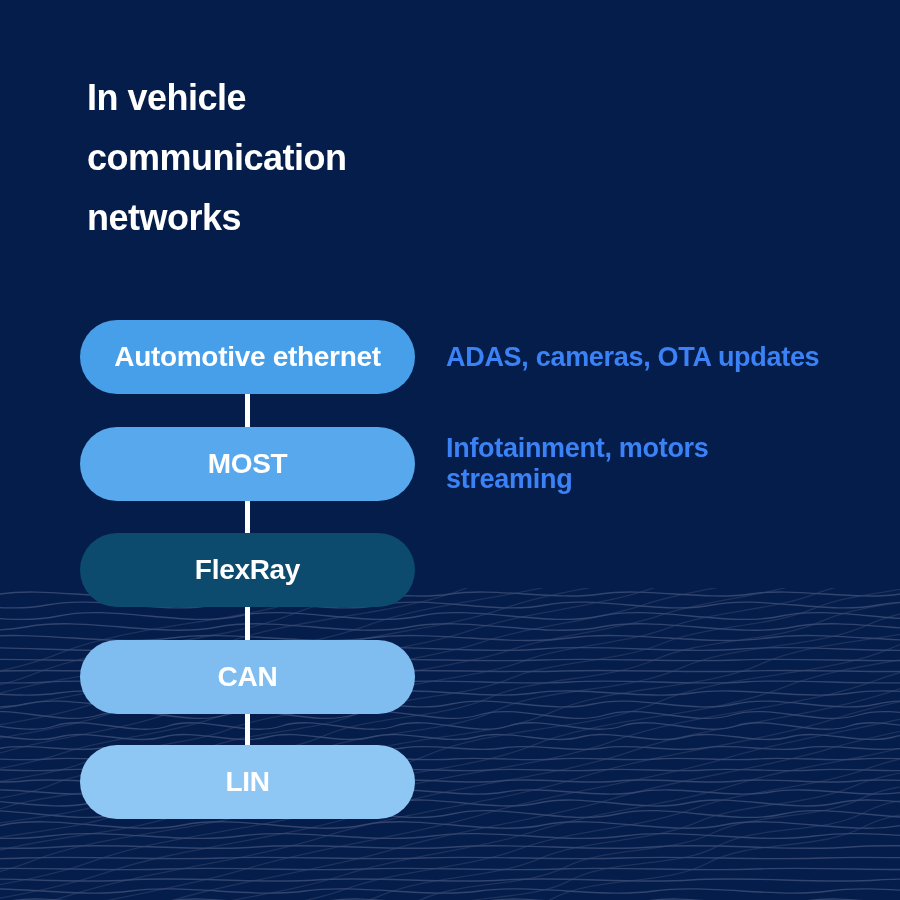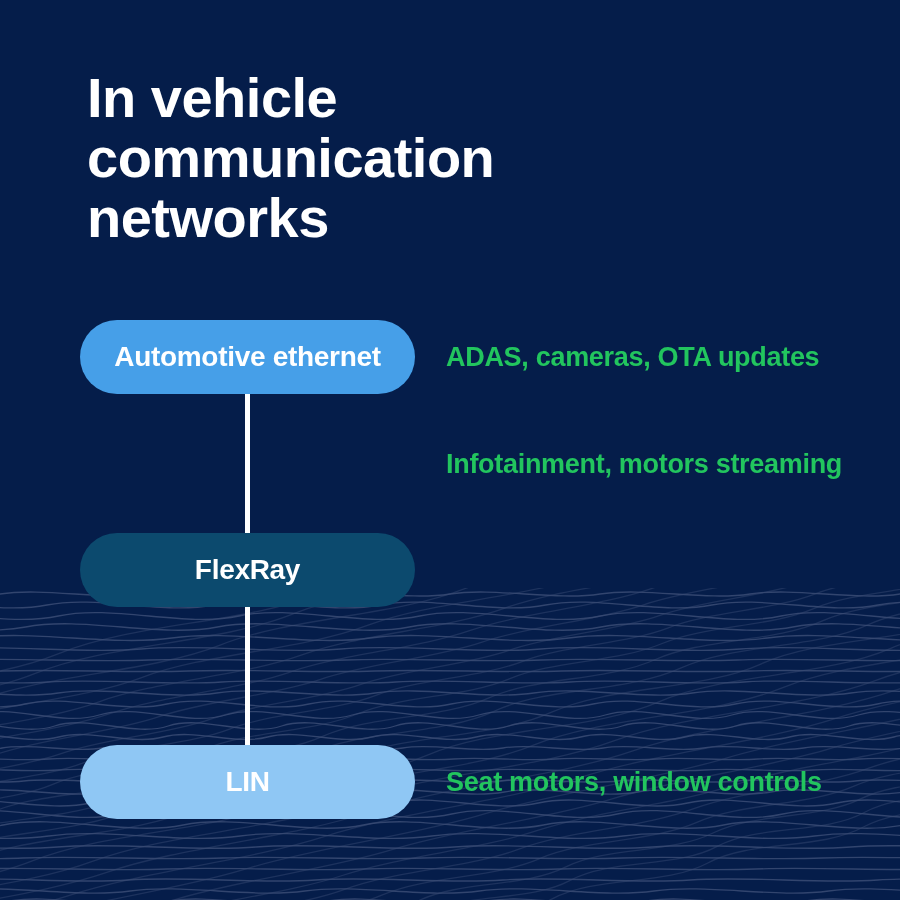--- a/index.html
+++ b/index.html
@@ -19,40 +19,39 @@
     left:0; top:588;
     top:588px;
     width:900px;
     height:312px;
   }
   .title{
     position:absolute;
     left:87px;
     top:68px;
     color:#ffffff;
-    font-size:56px;
+    font-size:36px;
     line-height:60px;
     font-weight:700;
     letter-spacing:-0.5px;
     white-space:pre-line;
   }
   .connector{
     position:absolute;
     left:245px;
     top:356px;
     width:5px;
     height:428px;
     background:#ffffff;
   }
   .row{
     position:absolute;
     left:0;
     width:832px;
     height:74px;
-    padding-left:48px;
   }
   .pill{
     position:absolute;
     left:80px;
     top:0;
     width:335px;
     height:74px;
     border-radius:37px;
     display:flex;
     align-items:center;
@@ -62,21 +61,21 @@
     font-weight:700;
     letter-spacing:-0.3px;
   }
   .desc{
     position:absolute;
     left:446px;
     top:0;
     height:74px;
     display:flex;
     align-items:center;
-    color:#22c55e;
+    color:#3b82f6;
     font-size:27px;
     line-height:31px;
     font-weight:700;
     letter-spacing:-0.3px;
     white-space:pre-line;
   }
 </style>
 </head>
 <body>
 
@@ -151,32 +150,37 @@
   <div class="connector"></div>
 
   <div class="row" style="top:320px">
     <div class="pill" style="background: rgb(70, 159, 232);">
       <span>Automotive ethernet</span>
     </div>
     <div class="desc">ADAS, cameras, OTA updates</div>
   </div>
 
   <div class="row" style="top:427px">
+    <div class="pill" style="background: rgb(87, 168, 236);">
+      <span>MOST</span>
+    </div>
     <div class="desc">Infotainment, motors streaming</div>
   </div>
 
   <div class="row" style="top:533px">
     <div class="pill" style="background: #0c4a6e;">
       <span>FlexRay</span>
     </div>
   </div>
 
   <div class="row" style="top:640px">
+    <div class="pill" style="background: rgb(127, 189, 241);">
+      <span>CAN</span>
+    </div>
   </div>
 
   <div class="row" style="top:745px">
     <div class="pill" style="background: rgb(143, 199, 244);">
       <span>LIN</span>
     </div>
-    <div class="desc">Seat motors, window controls</div>
   </div>
 
 </div>
 
 </body></html>

